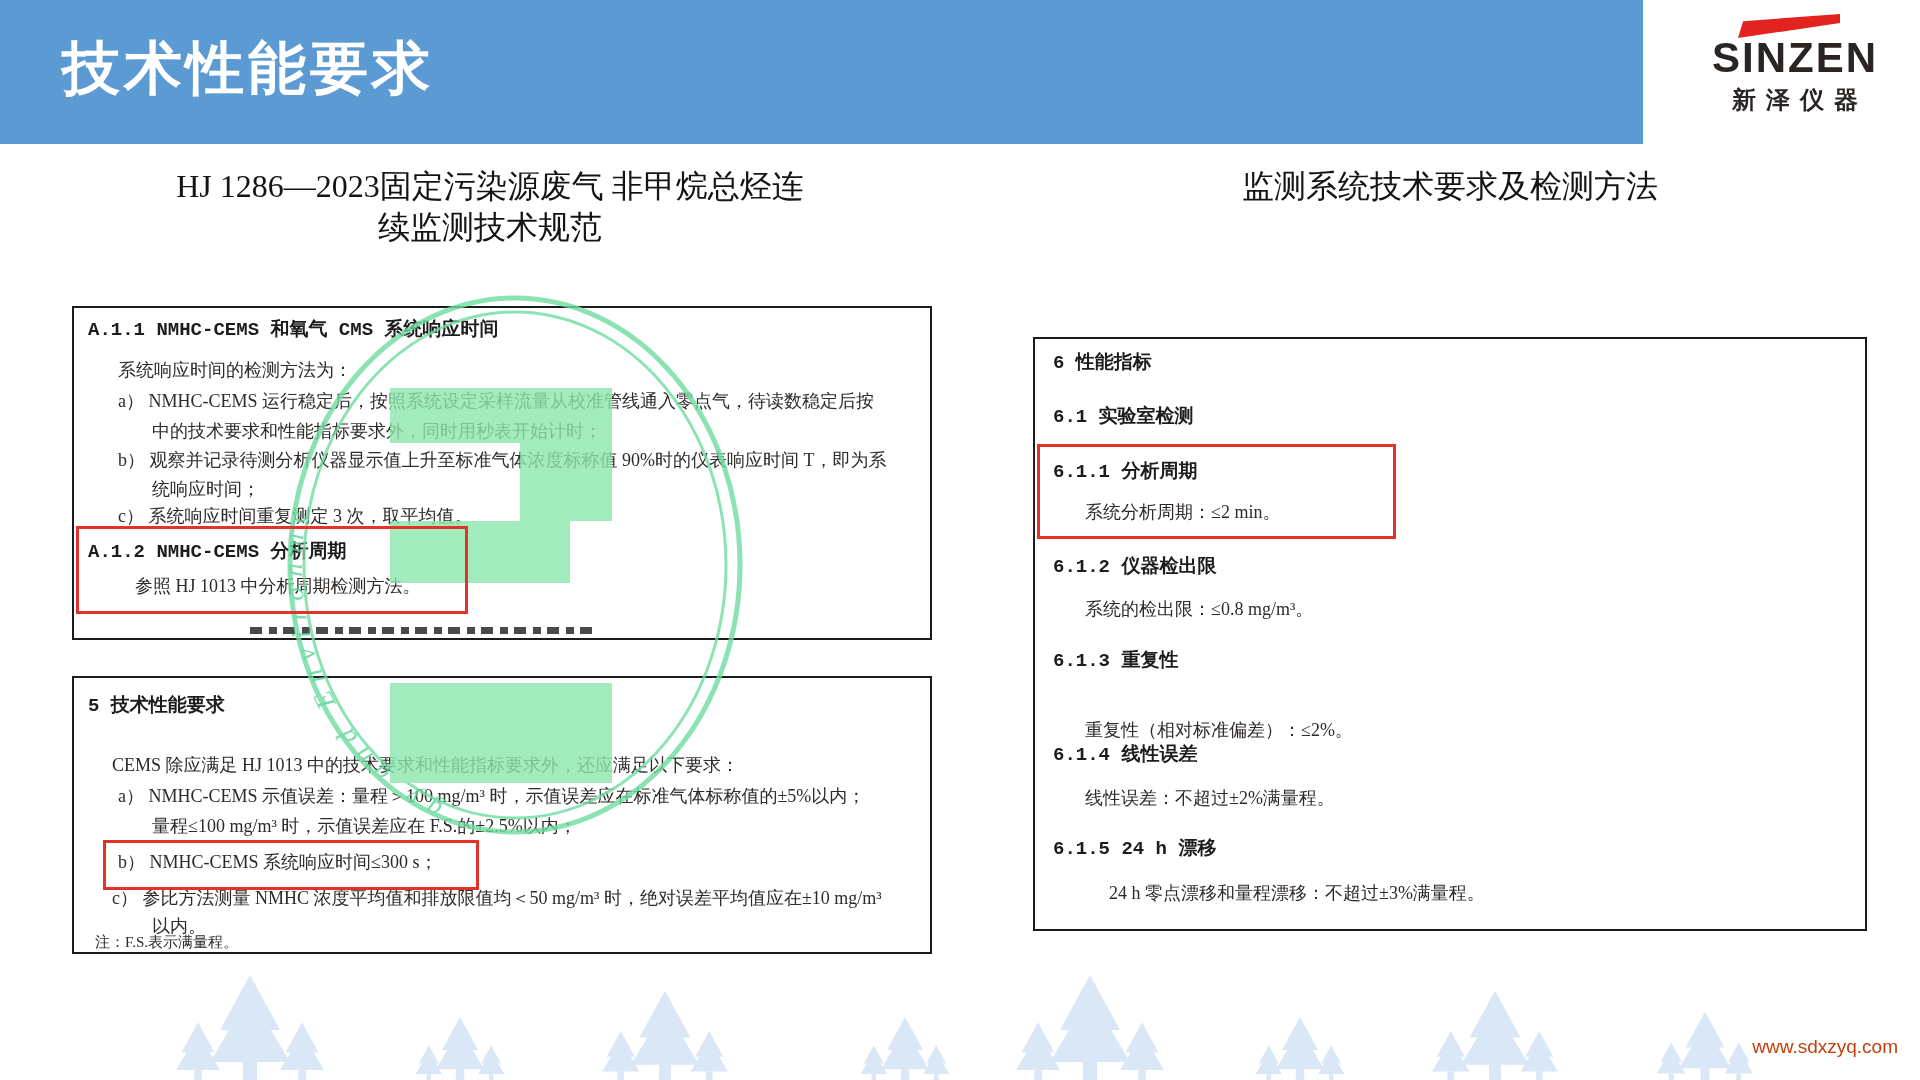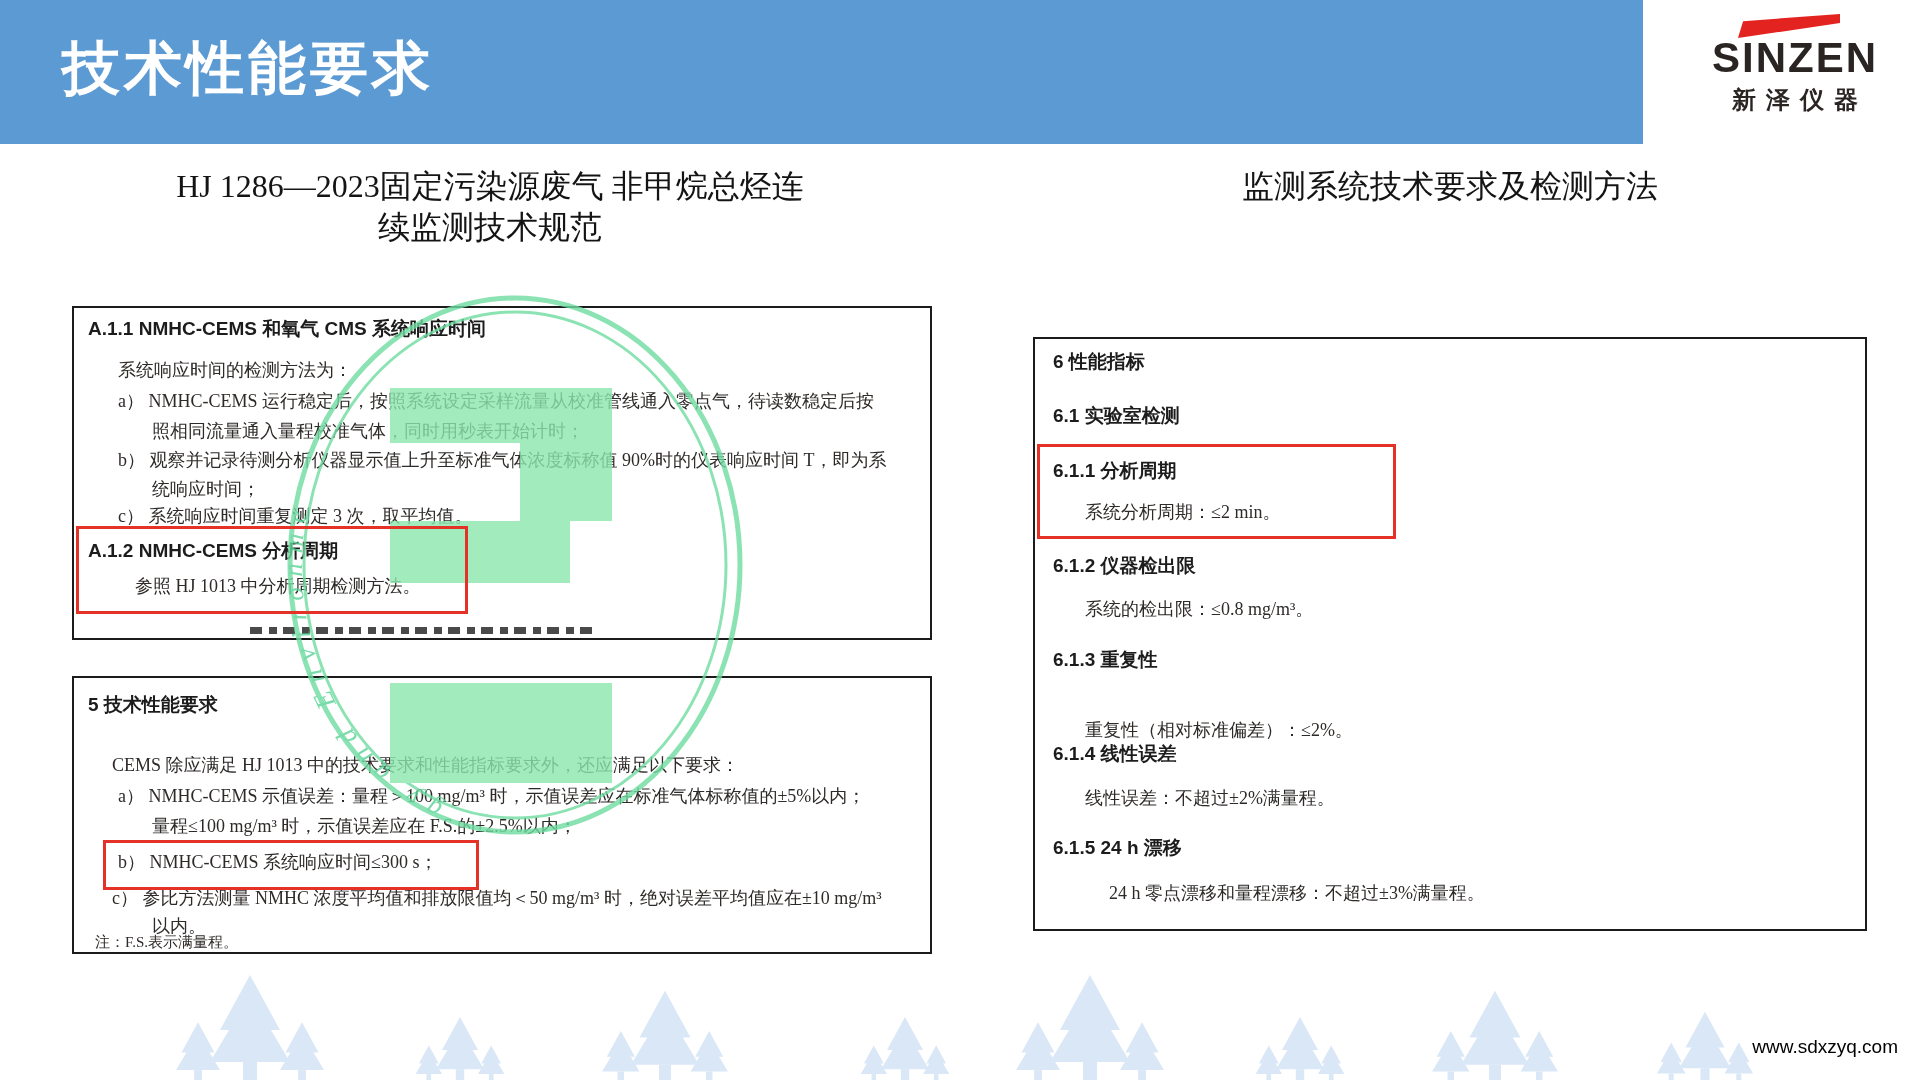--- a/index.html
+++ b/index.html
@@ -29,28 +29,28 @@
   .box-l2{left:72px;top:676px;width:856px;height:274px;}
   .box-r {left:1033px;top:337px;width:830px;height:590px;}
   
   .redbox{border:3px solid #e53228;z-index:6;background:transparent;}
   .red-l1{left:76px;top:526px;width:386px;height:82px;}
   .red-l2{left:103px;top:840px;width:370px;height:44px;}
   .red-r {left:1037px;top:444px;width:353px;height:89px;}
   
   .dline{white-space:nowrap;color:#2e2a28;font-size:18px;z-index:2;}
   .dhead{white-space:nowrap;color:#1c1c1c;font-size:19px;font-weight:bold;z-index:2;
-         font-family:Liberation Sans, sans-serif;}
+         font-family:Liberation Mono, monospace;}
   .small{font-size:15px;}
   .sliver{left:250px;top:627px;width:345px;height:7px;z-index:2;opacity:.85;
           background:repeating-linear-gradient(90deg,#2a2a2a 0 12px,transparent 12px 19px,#2a2a2a 19px 27px,transparent 27px 33px);}
   
   .wm{left:285px;top:293px;z-index:5;pointer-events:none;}
   .trees{left:0;bottom:0;z-index:0;}
-  .website{right:22px;top:1036px;left:auto;color:#000000;font-size:19px;z-index:3;
+  .website{right:22px;top:1036px;left:auto;color:#c2410c;font-size:19px;z-index:3;
            font-family:"Liberation Sans","DejaVu Sans",sans-serif;}
 </style>
 </head>
 <body>
 
 <svg class="abs trees" width="1920" height="130" viewBox="0 0 1920 130">
   <defs>
     <g id="tree">
       <polygon points="0,-105 30,-50 -30,-50" fill="#d9e7f7"></polygon>
       <polygon points="0,-85 40,-18 -40,-18" fill="#d9e7f7"></polygon>
@@ -87,21 +87,21 @@
   <div>监测系统技术要求及检测方法</div>
 </div>
 
 <div class="abs docbox box-l1"></div>
 <div class="abs docbox box-l2"></div>
 <div class="abs docbox box-r"></div>
 
 <div class="abs dhead" style="left:88px;top:316px;">A.1.1 NMHC-CEMS 和氧气 CMS 系统响应时间</div>
 <div class="abs dline" style="left:118px;top:358px;">系统响应时间的检测方法为：</div>
 <div class="abs dline" style="left:118px;top:389px;">a） NMHC-CEMS 运行稳定后，按照系统设定采样流量从校准管线通入零点气，待读数稳定后按</div>
-<div class="abs dline" style="left:152px;top:419px;">照相同流量通入量程校准气体，同时用秒表开始计时；</div>
+<div class="abs dline" style="left:152px;top:419px;">中的技术要求和性能指标要求外，同时用秒表开始计时；</div>
 <div class="abs dline" style="left:118px;top:448px;">b） 观察并记录待测分析仪器显示值上升至标准气体浓度标称值 90%时的仪表响应时间 T，即为系</div>
 <div class="abs dline" style="left:152px;top:477px;">统响应时间；</div>
 <div class="abs dline" style="left:118px;top:504px;">c） 系统响应时间重复测定 3 次，取平均值。</div>
 <div class="abs dhead" style="left:88px;top:538px;">A.1.2 NMHC-CEMS 分析周期</div>
 <div class="abs dline" style="left:135px;top:574px;">参照 HJ 1013 中分析周期检测方法。</div>
 <div class="abs sliver"></div>
 
 <div class="abs dhead" style="left:88px;top:692px;">5 技术性能要求</div>
 <div class="abs dline" style="left:112px;top:753px;">CEMS 除应满足 HJ 1013 中的技术要求和性能指标要求外，还应满足以下要求：</div>
 <div class="abs dline" style="left:118px;top:784px;">a） NMHC-CEMS 示值误差：量程＞100 mg/m³ 时，示值误差应在标准气体标称值的±5%以内；</div>

